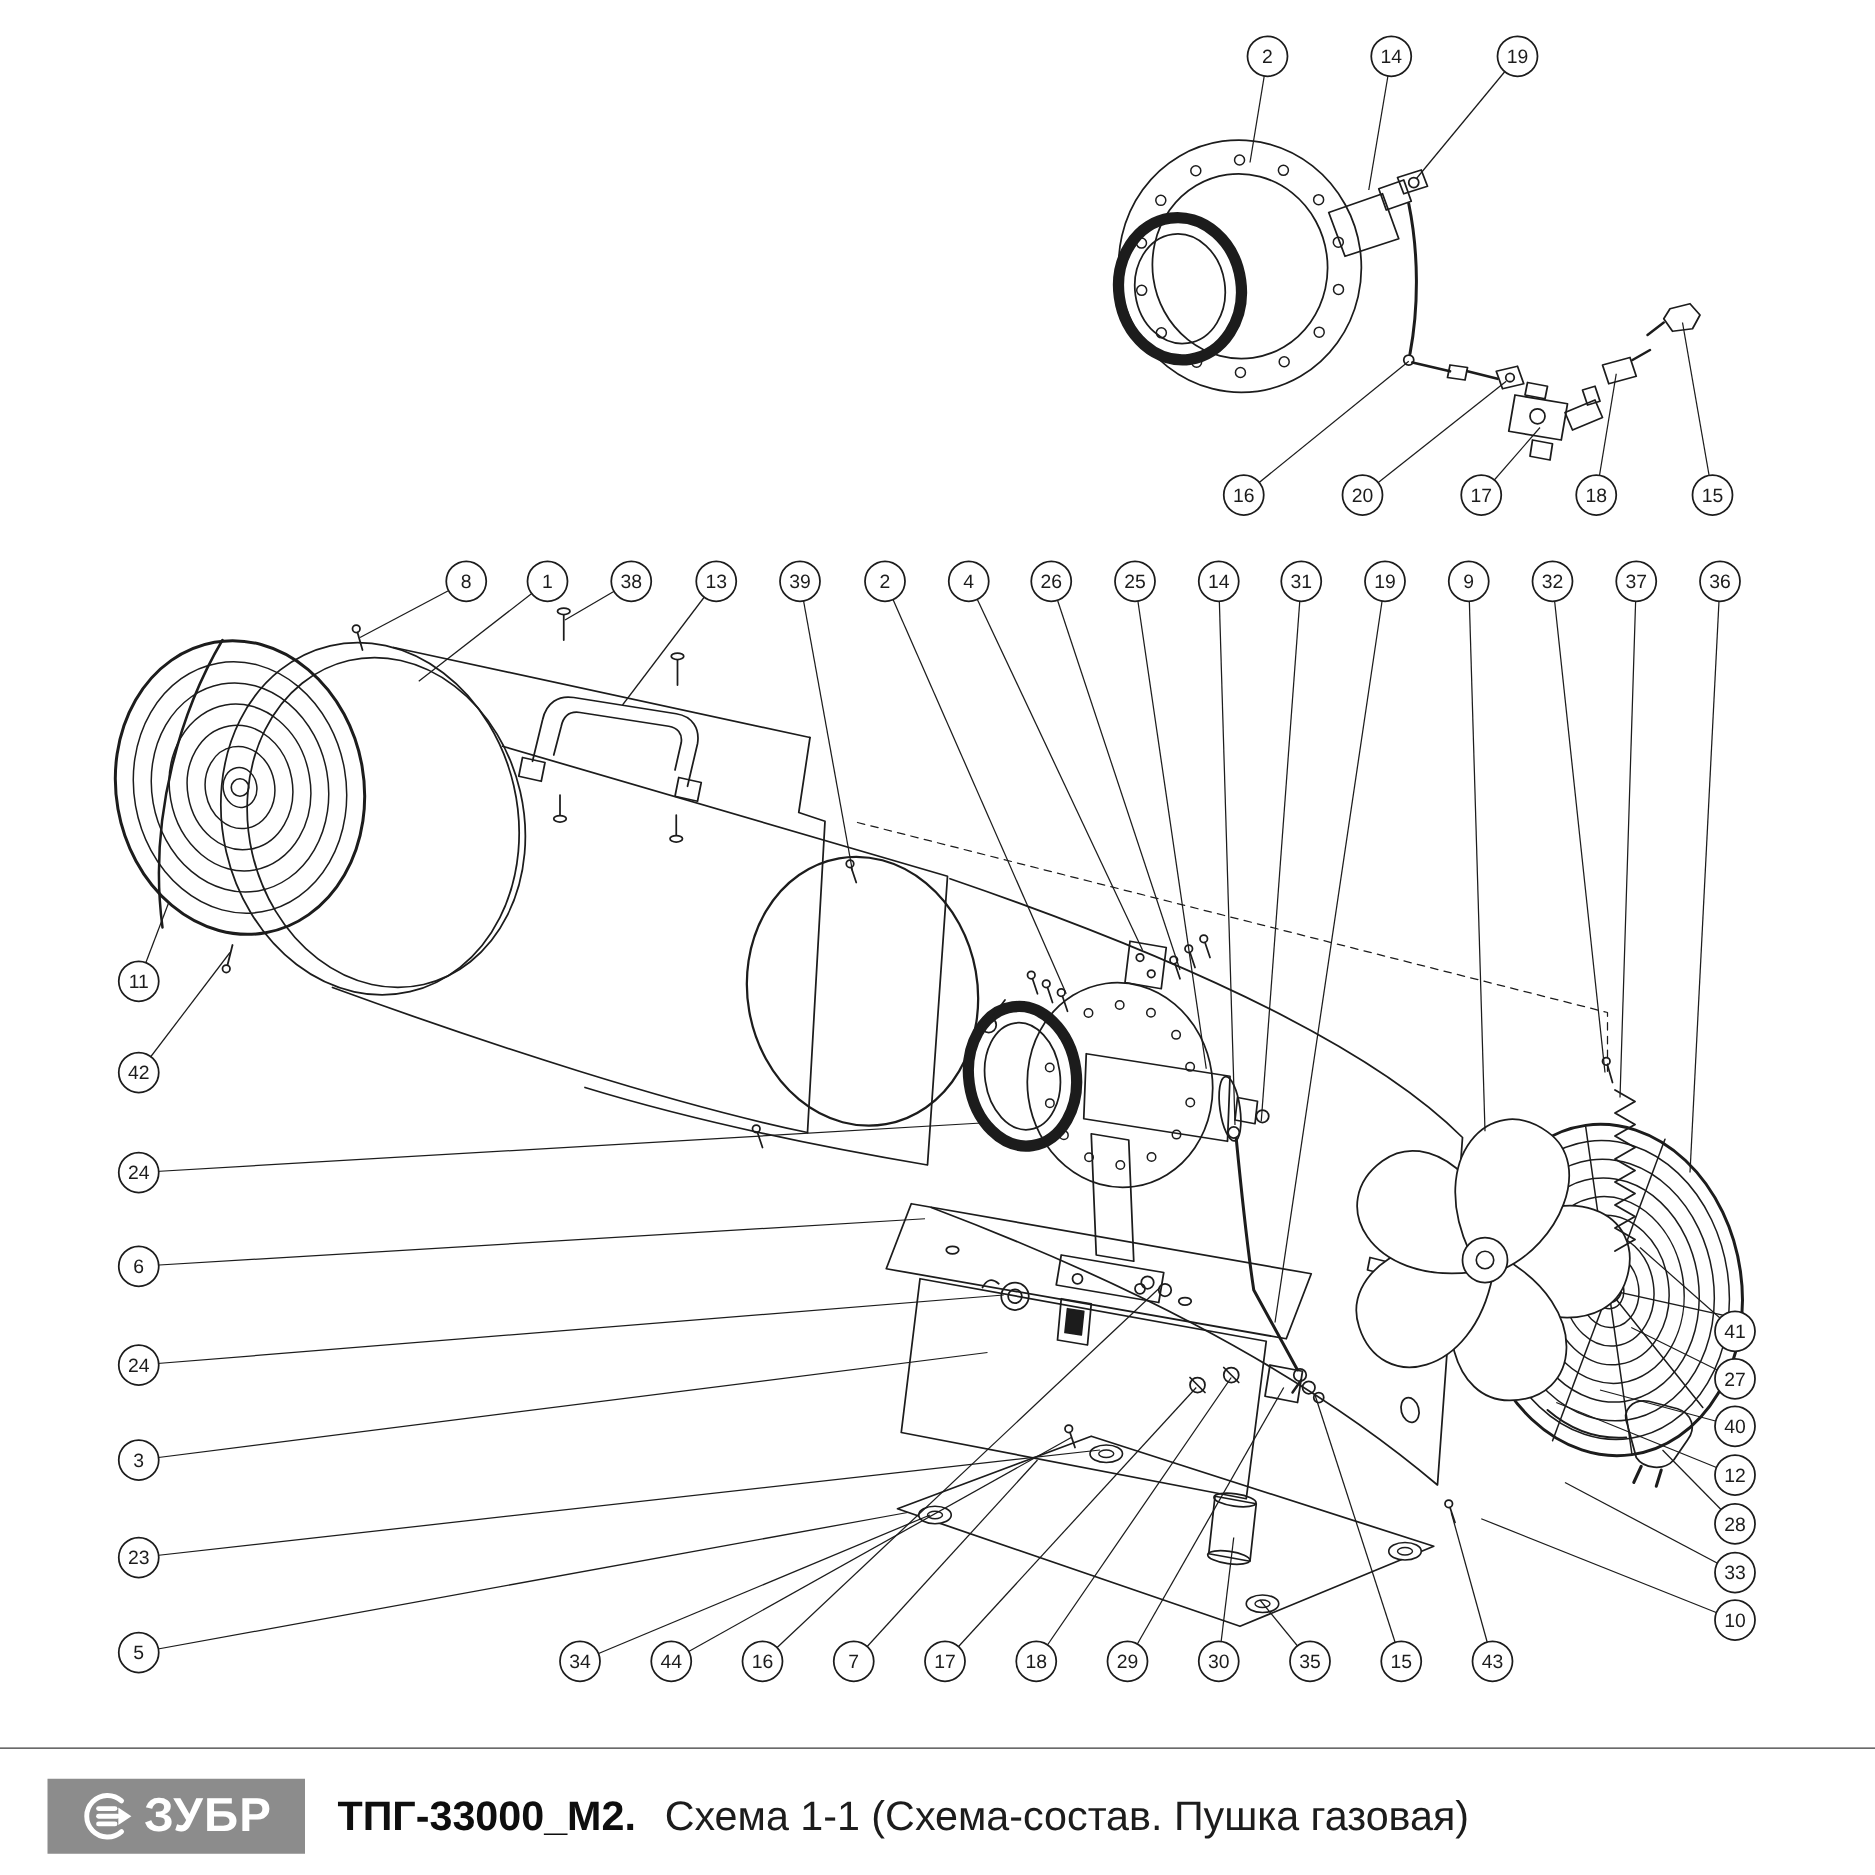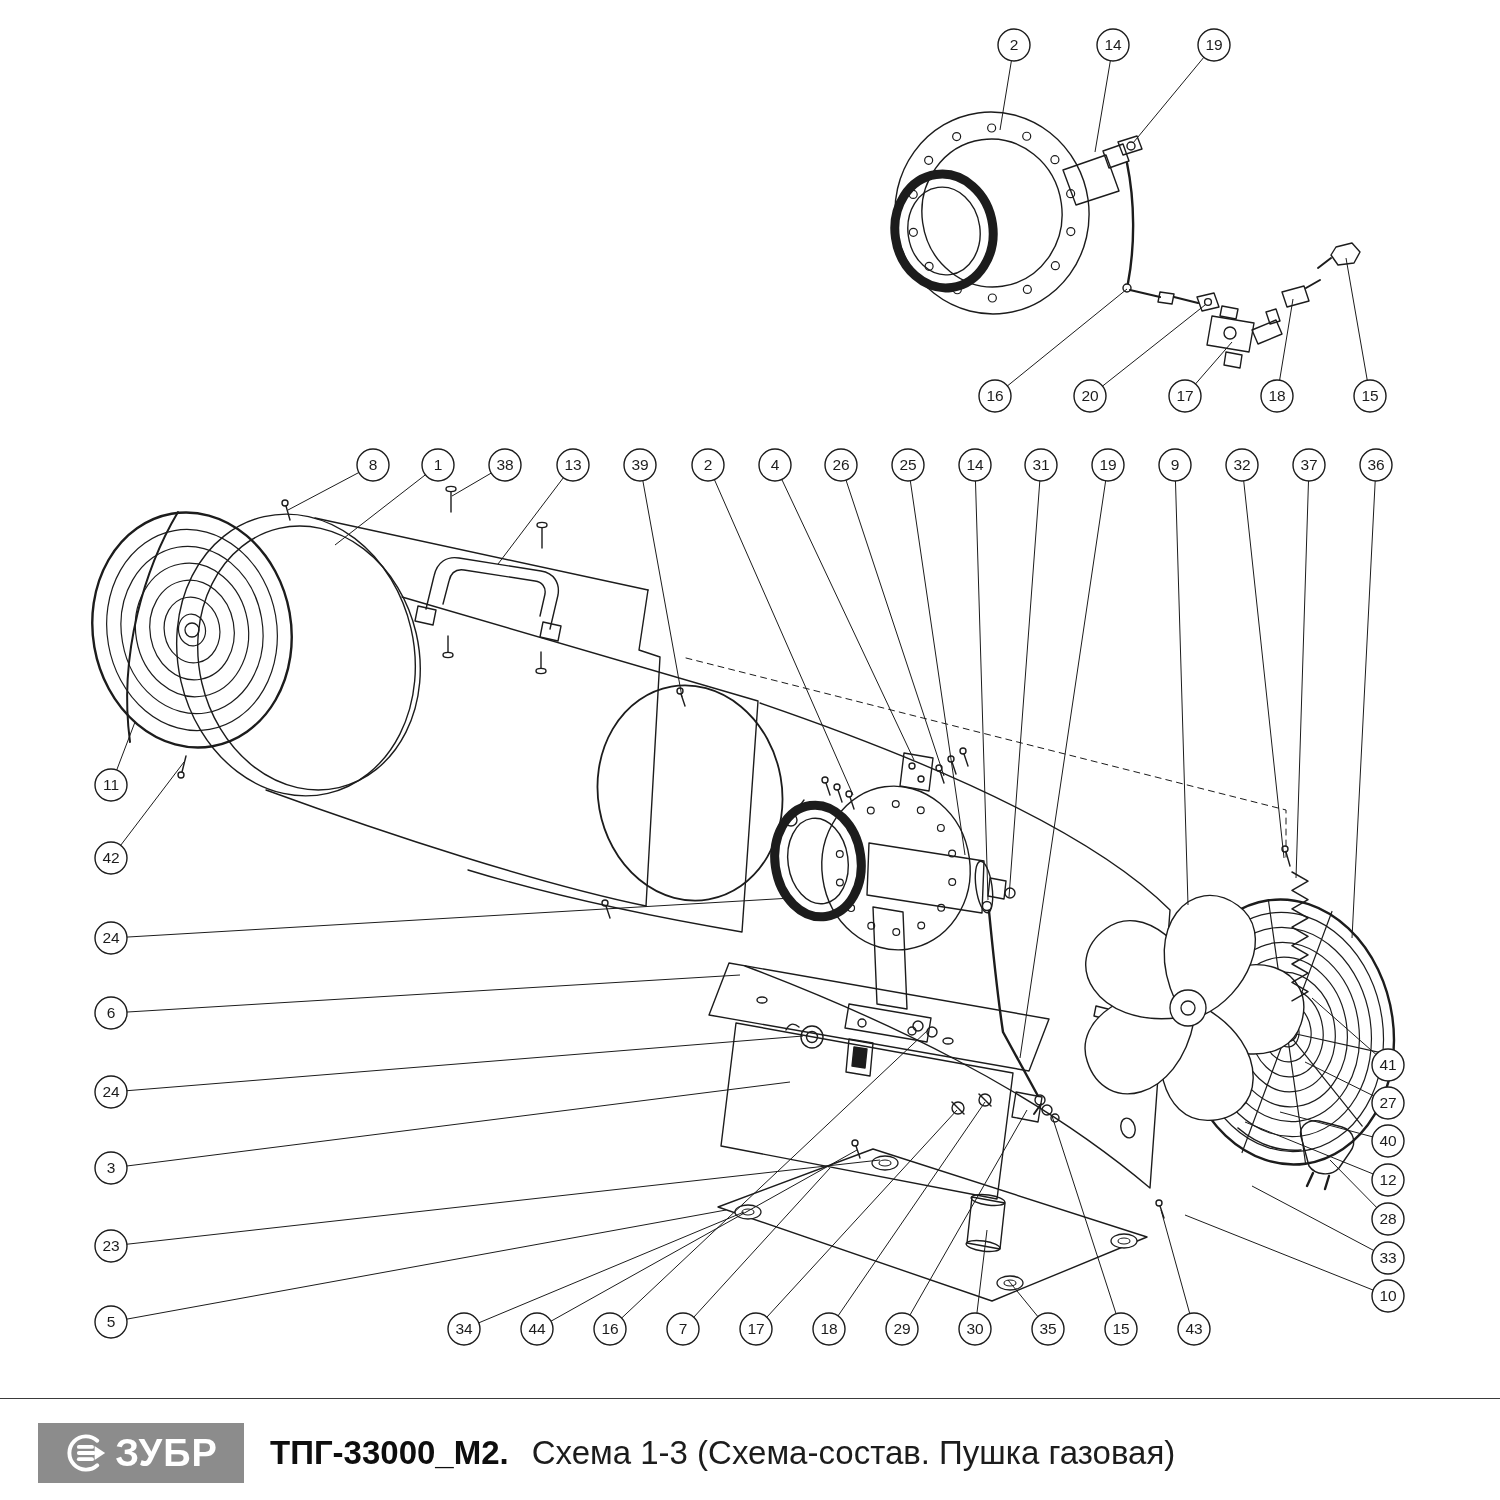--- a/index.html
+++ b/index.html
@@ -546,17 +546,17 @@
         <svg class="logo-mark" viewBox="0 0 48 48" width="42" height="42">
           <path d="M38,10 A19,19 0 1 0 38,38" fill="none" stroke="#fff" stroke-width="4.5" stroke-linecap="round"></path>
           <line x1="17" y1="17" x2="32" y2="17" stroke="#fff" stroke-width="4.5" stroke-linecap="round"></line>
           <line x1="17" y1="24" x2="34" y2="24" stroke="#fff" stroke-width="4.5" stroke-linecap="round"></line>
           <line x1="17" y1="31" x2="32" y2="31" stroke="#fff" stroke-width="4.5" stroke-linecap="round"></line>
           <path d="M35,16 L47,24 L35,32 Z" fill="#fff"></path>
         </svg>
         <span class="logo-text">ЗУБР</span>
       </div>
       <div class="title">
-        <span class="title-model">ТПГ-33000_М2.</span><span class="title-caption">Схема 1-3 (Схема-состав. Пушка газовая)</span>
+        <span class="title-model">ТПГ-33000_М2.</span><span class="title-caption">Схема 1-1 (Схема-состав. Пушка газовая)</span>
       </div>
     </div>
   </div>
 </div>
 
 </body></html>

